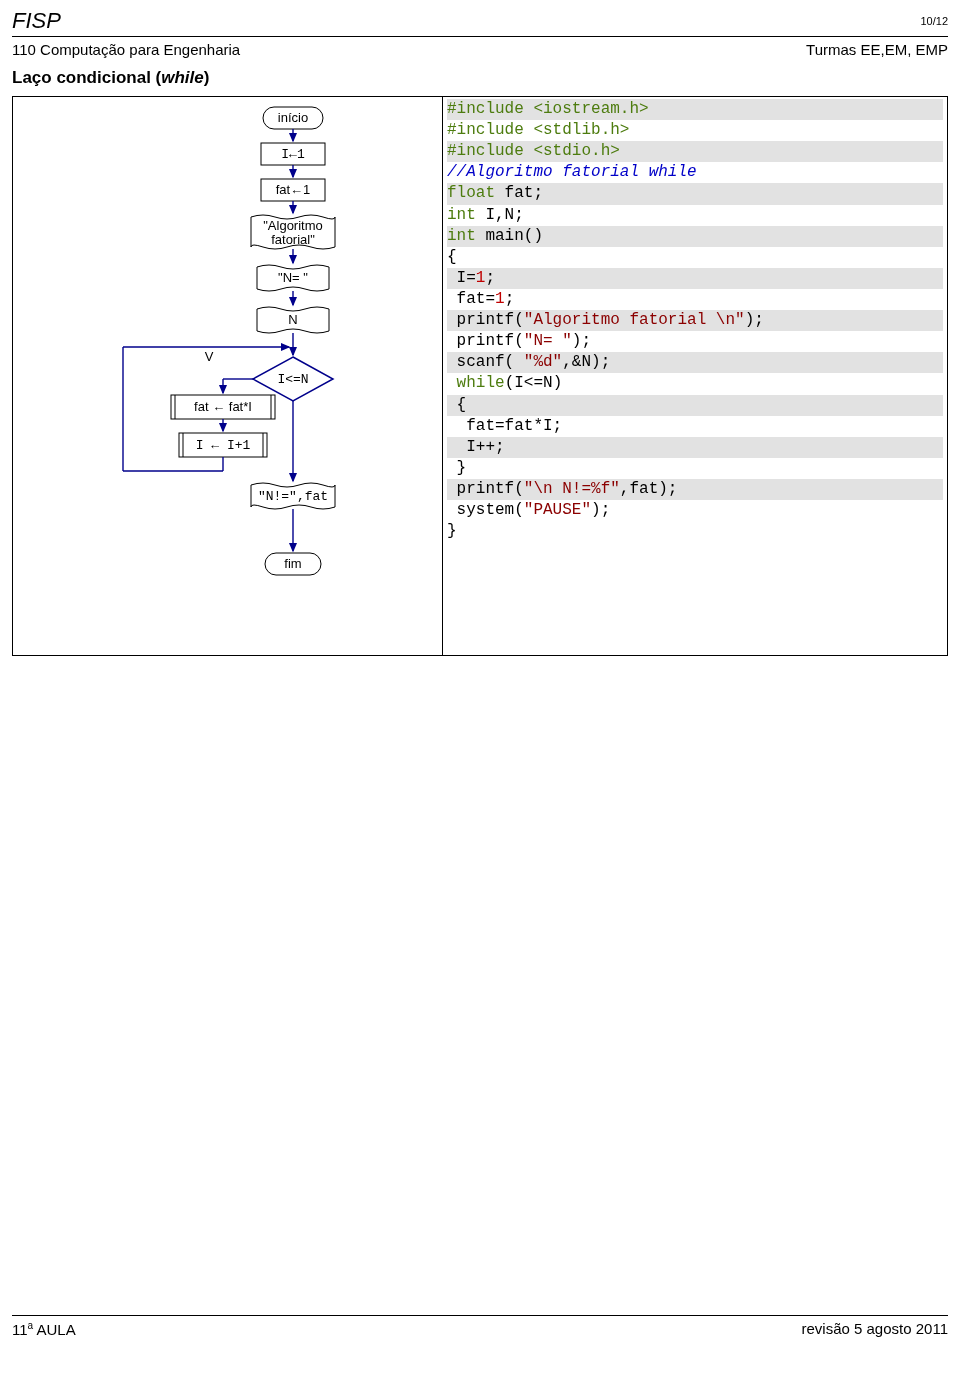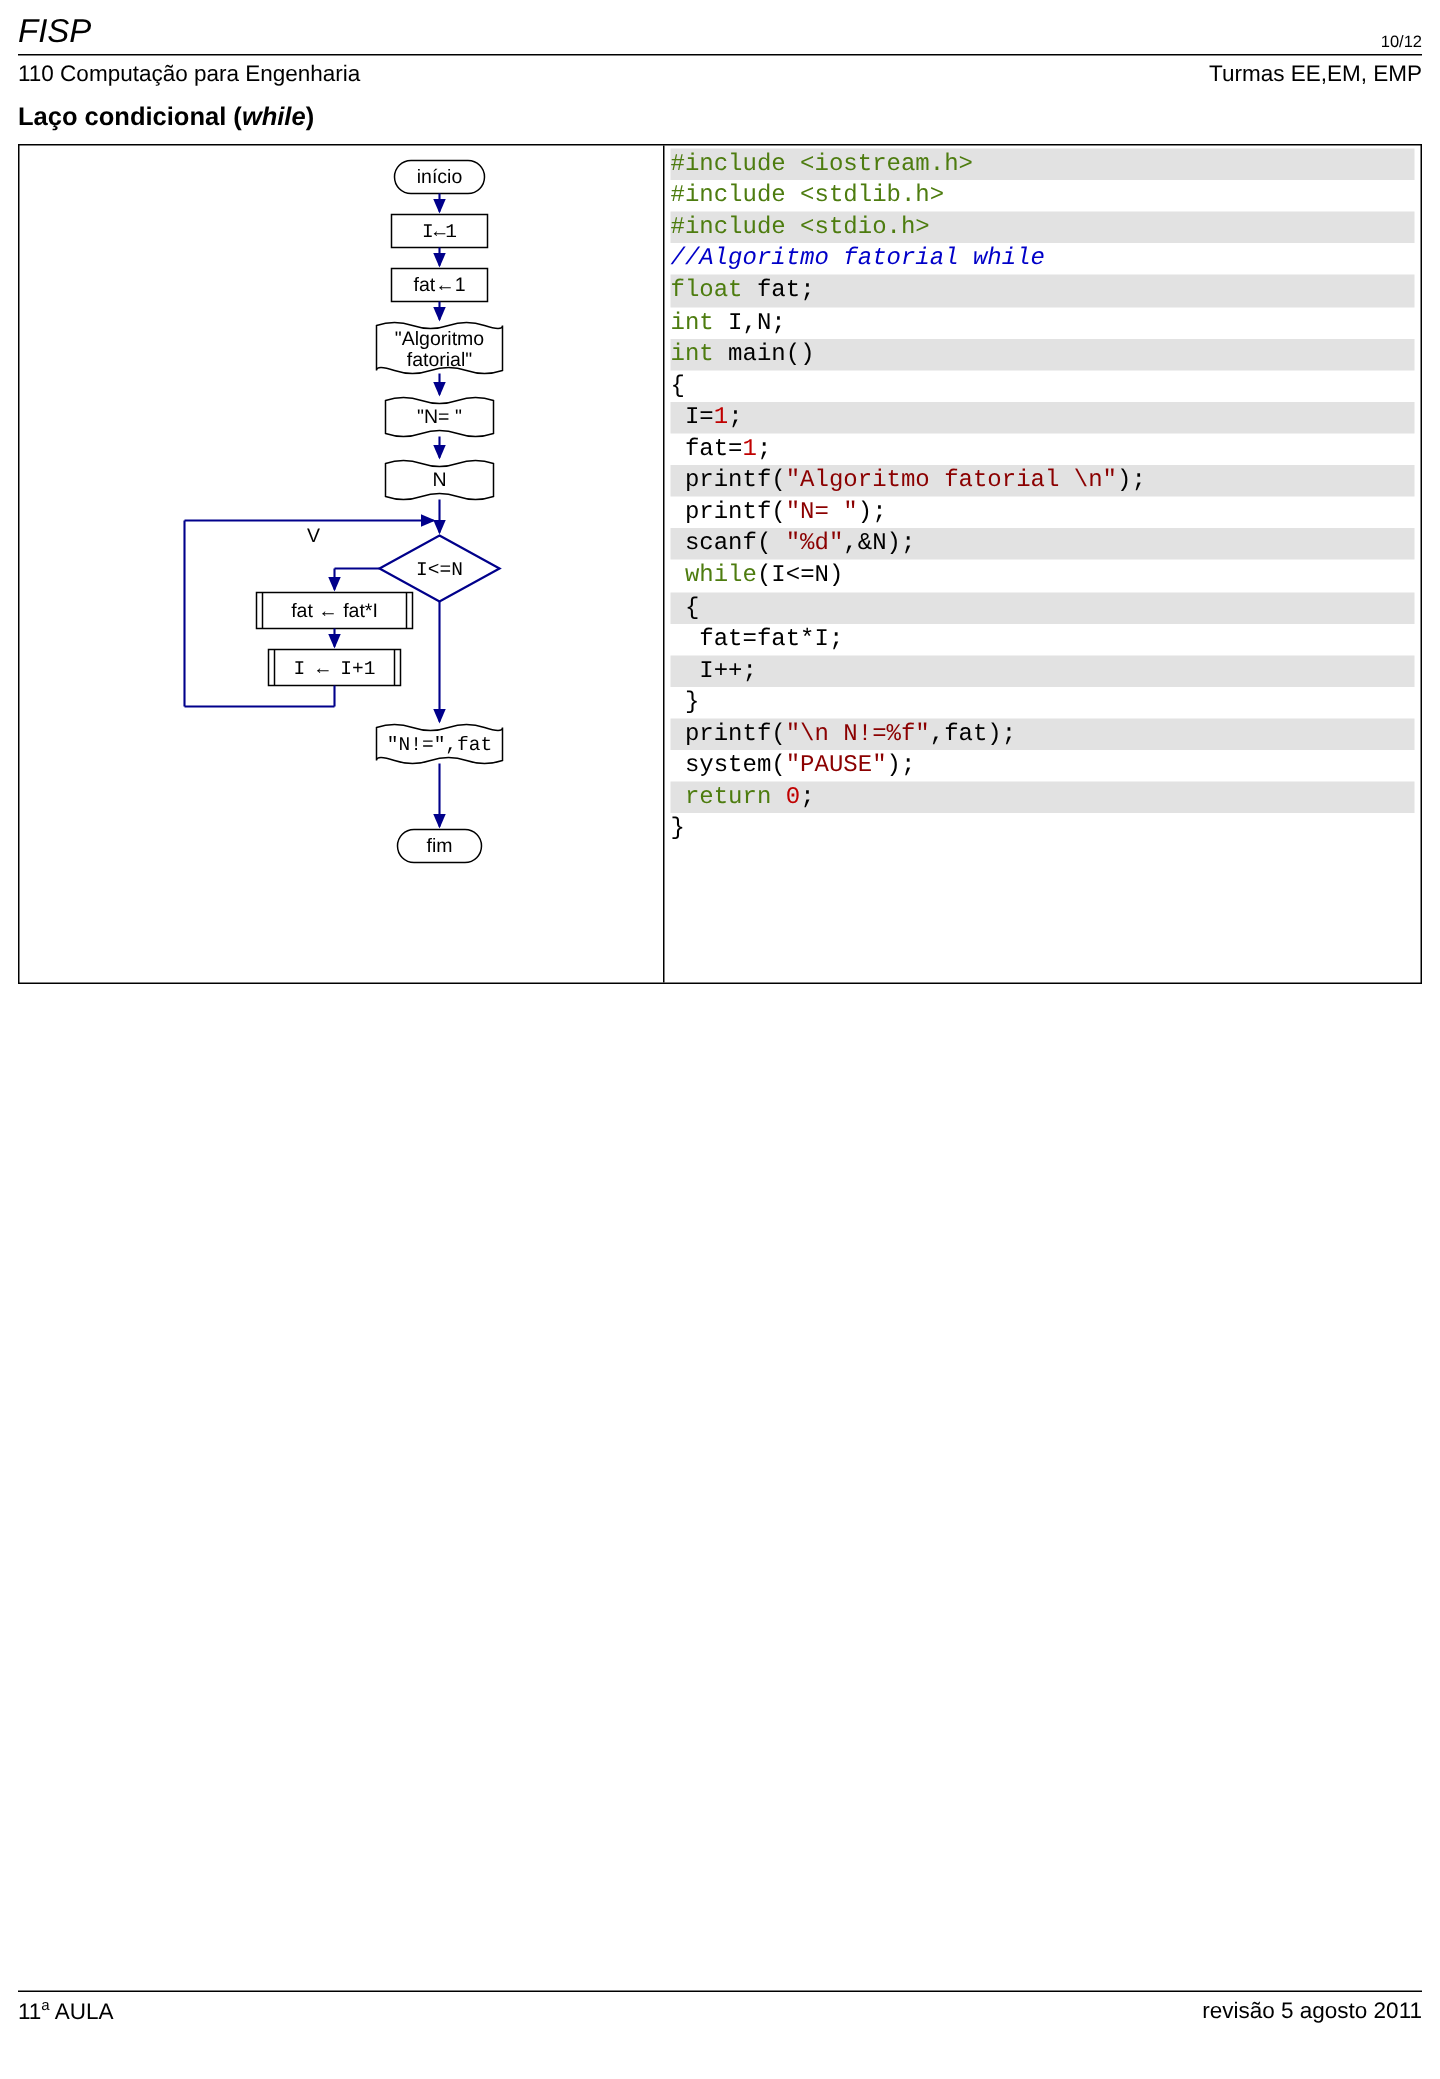--- a/index.html
+++ b/index.html
@@ -12,21 +12,21 @@
     background: #fff;
     color: #000;
     position: relative;
   }
   .page {
     padding: 8px 12px 0 12px;
   }
   .hdr-row {
     display: flex;
     justify-content: space-between;
-    align-items: flex-end;
+    align-items: center;
   }
   .hdr-title {
     font-size: 22px;
     font-style: italic;
     font-weight: normal;
   }
   .hdr-page {
     font-size: 11px;
   }
   .hr-line {
@@ -75,21 +75,21 @@
   .flow-svg { position: absolute; top: 0; left: 0; }
   .flow-svg text {
     font-family: Arial, Helvetica, sans-serif;
     font-size: 13px;
     fill: #000;
   }
   .flow-svg .mono { font-family: "Courier New", monospace; }
 
   .footer {
     position: absolute;
-    bottom: 36px;
+    bottom: 48px;
     left: 12px;
     right: 12px;
   }
   .ft-line {
     border: none;
     border-top: 1px solid #000;
     margin: 0 0 4px 0;
   }
   .ft-row {
     display: flex;
@@ -198,21 +198,20 @@
         <div class="code-line shade"><span class="cl-black"> printf(</span><span class="cl-brown">"Algoritmo fatorial \n"</span><span class="cl-black">);</span></div>
         <div class="code-line"><span class="cl-black"> printf(</span><span class="cl-brown">"N= "</span><span class="cl-black">);</span></div>
         <div class="code-line shade"><span class="cl-black"> scanf( </span><span class="cl-brown">"%d"</span><span class="cl-black">,&amp;N);</span></div>
         <div class="code-line"><span class="cl-black"> </span><span class="cl-blue">while</span><span class="cl-black">(I&lt;=N)</span></div>
         <div class="code-line shade"><span class="cl-black"> {</span></div>
         <div class="code-line"><span class="cl-black">  fat=fat*I;</span></div>
         <div class="code-line shade"><span class="cl-black">  I++;</span></div>
         <div class="code-line"><span class="cl-black"> }</span></div>
         <div class="code-line shade"><span class="cl-black"> printf(</span><span class="cl-brown">"\n N!=%f"</span><span class="cl-black">,fat);</span></div>
         <div class="code-line"><span class="cl-black"> system(</span><span class="cl-brown">"PAUSE"</span><span class="cl-black">);</span></div>
-        <div class="code-line shade"><span class="cl-black"> </span><span class="cl-blue">return</span><span class="cl-black"> </span><span class="cl-red">0</span><span class="cl-black">;</span></div>
         <div class="code-line"><span class="cl-black">}</span></div>
       </div>
   </div>
 </div>
 
 <div class="footer">
   <hr class="ft-line">
   <div class="ft-row">
     <span class="ft-left">
       <span>11</span><sup>a</sup><span> AULA</span>

